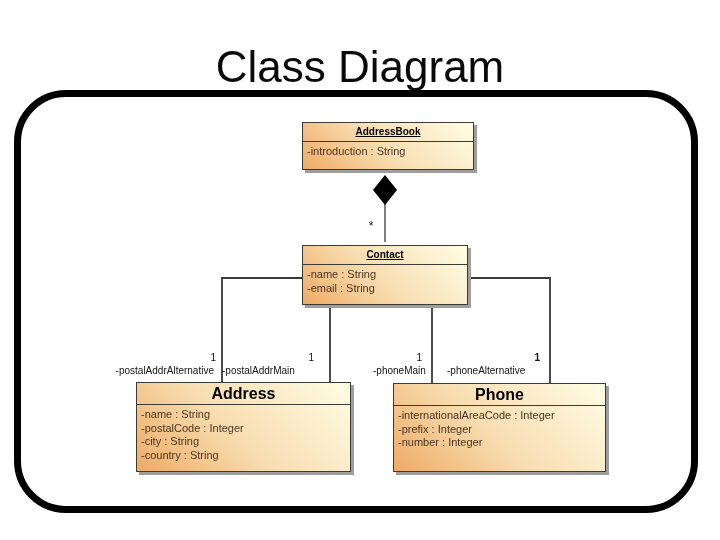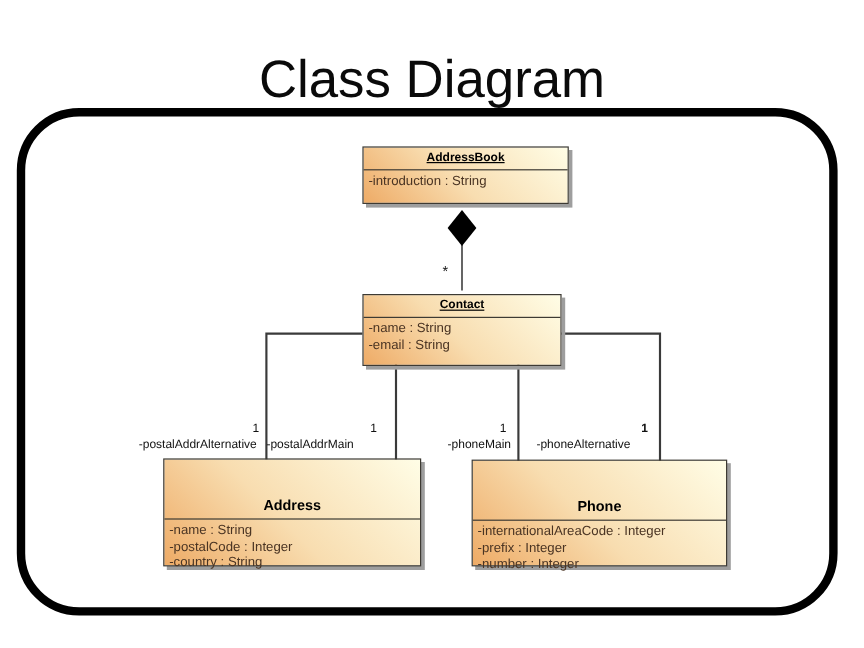--- a/index.html
+++ b/index.html
@@ -22,21 +22,21 @@
     border:1px solid #3d3a33;
     background:linear-gradient(225deg,#fffde6 0%,#f8ddb0 55%,#eeab66 100%);
     box-shadow:3px 3px 0 #9e9e9e;
   }
   .uml-class-name{
     box-sizing:border-box;border-bottom:1px solid #3d3a33;
     text-align:center;font-weight:bold;color:#000000;
     font-size:12px;
   }
   .name-sm{height:19px;line-height:18px;font-size:10px;text-decoration:underline;}
-  .name-lg{height:22px;line-height:21px;font-size:12px;margin-top:28px;}
+  .name-lg{height:22px;line-height:21px;font-size:16px;}
   .uml-attrs{padding:3px 4px 0 4px;}
   .uml-attr{
     font-size:11px;line-height:13.5px;color:#4a3423;white-space:nowrap;
   }
   .edge-label{
     position:absolute;z-index:4;font-size:10px;color:#111111;white-space:nowrap;
   }
   .mult{position:absolute;z-index:4;font-size:10px;color:#111111;text-align:right;}
   .mult-bold{font-weight:bold;}
   .star{position:absolute;z-index:4;font-size:12px;color:#111111;text-align:center;}
@@ -88,20 +88,21 @@
   <div class="edge-label" style="left:373px;top:365px;">-phoneMain</div>
 
   <div class="mult mult-bold" style="left:524px;top:352px;width:16px;">1</div>
   <div class="edge-label" style="left:447px;top:365px;">-phoneAlternative</div>
 
   <div class="uml-class" style="left:136px;top:382px;width:215px;height:90px;">
     <div class="uml-class-name name-lg">Address</div>
     <div class="uml-attrs">
       <div class="uml-attr">-name : String</div>
       <div class="uml-attr">-postalCode : Integer</div>
+      <div class="uml-attr">-city : String</div>
       <div class="uml-attr">-country : String</div>
     </div>
   </div>
 
   <div class="uml-class" style="left:393px;top:383px;width:213px;height:89px;">
     <div class="uml-class-name name-lg">Phone</div>
     <div class="uml-attrs">
       <div class="uml-attr">-internationalAreaCode : Integer</div>
       <div class="uml-attr">-prefix : Integer</div>
       <div class="uml-attr">-number : Integer</div>

